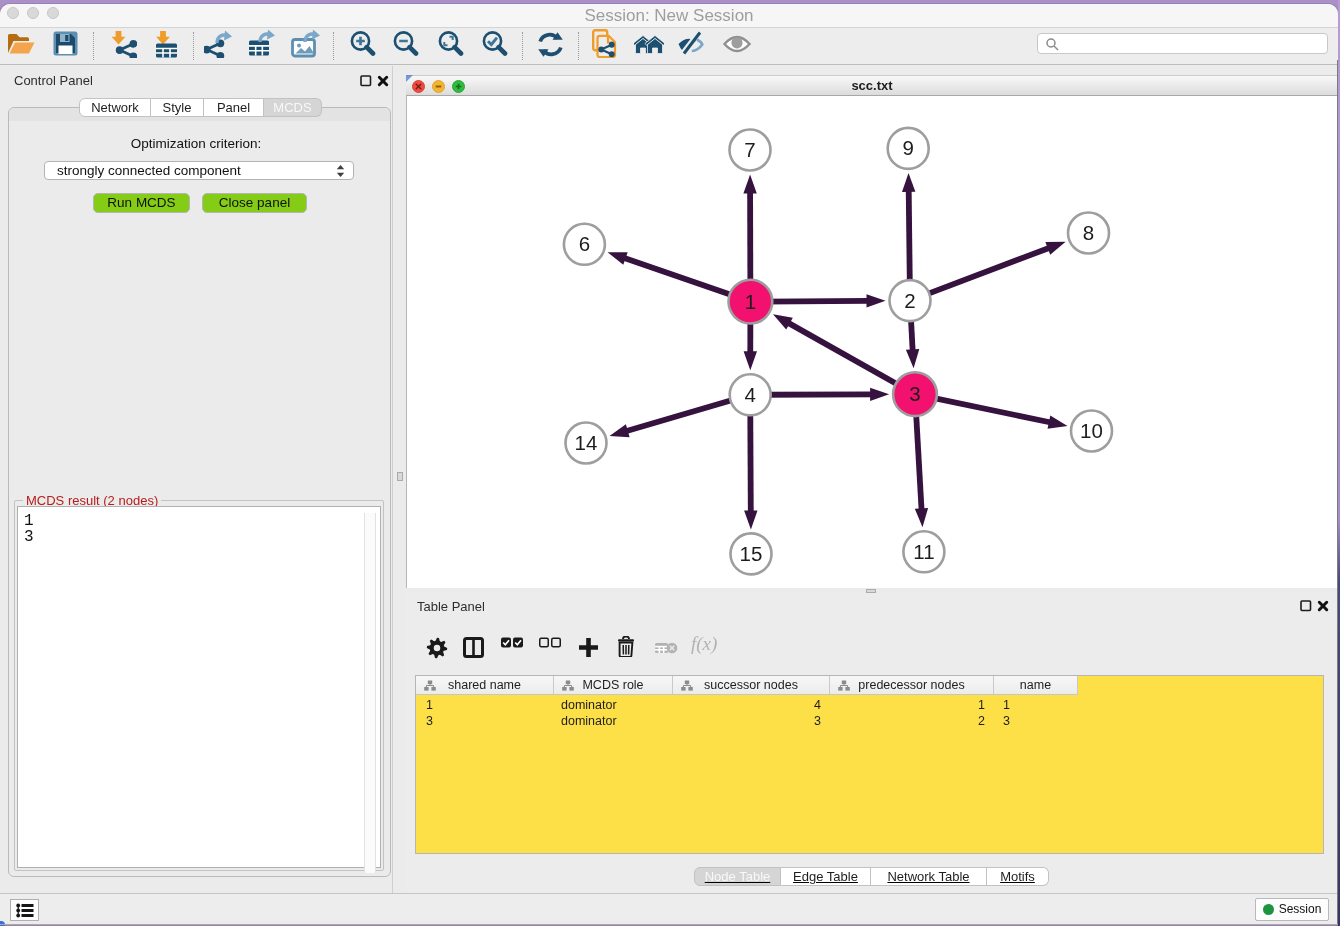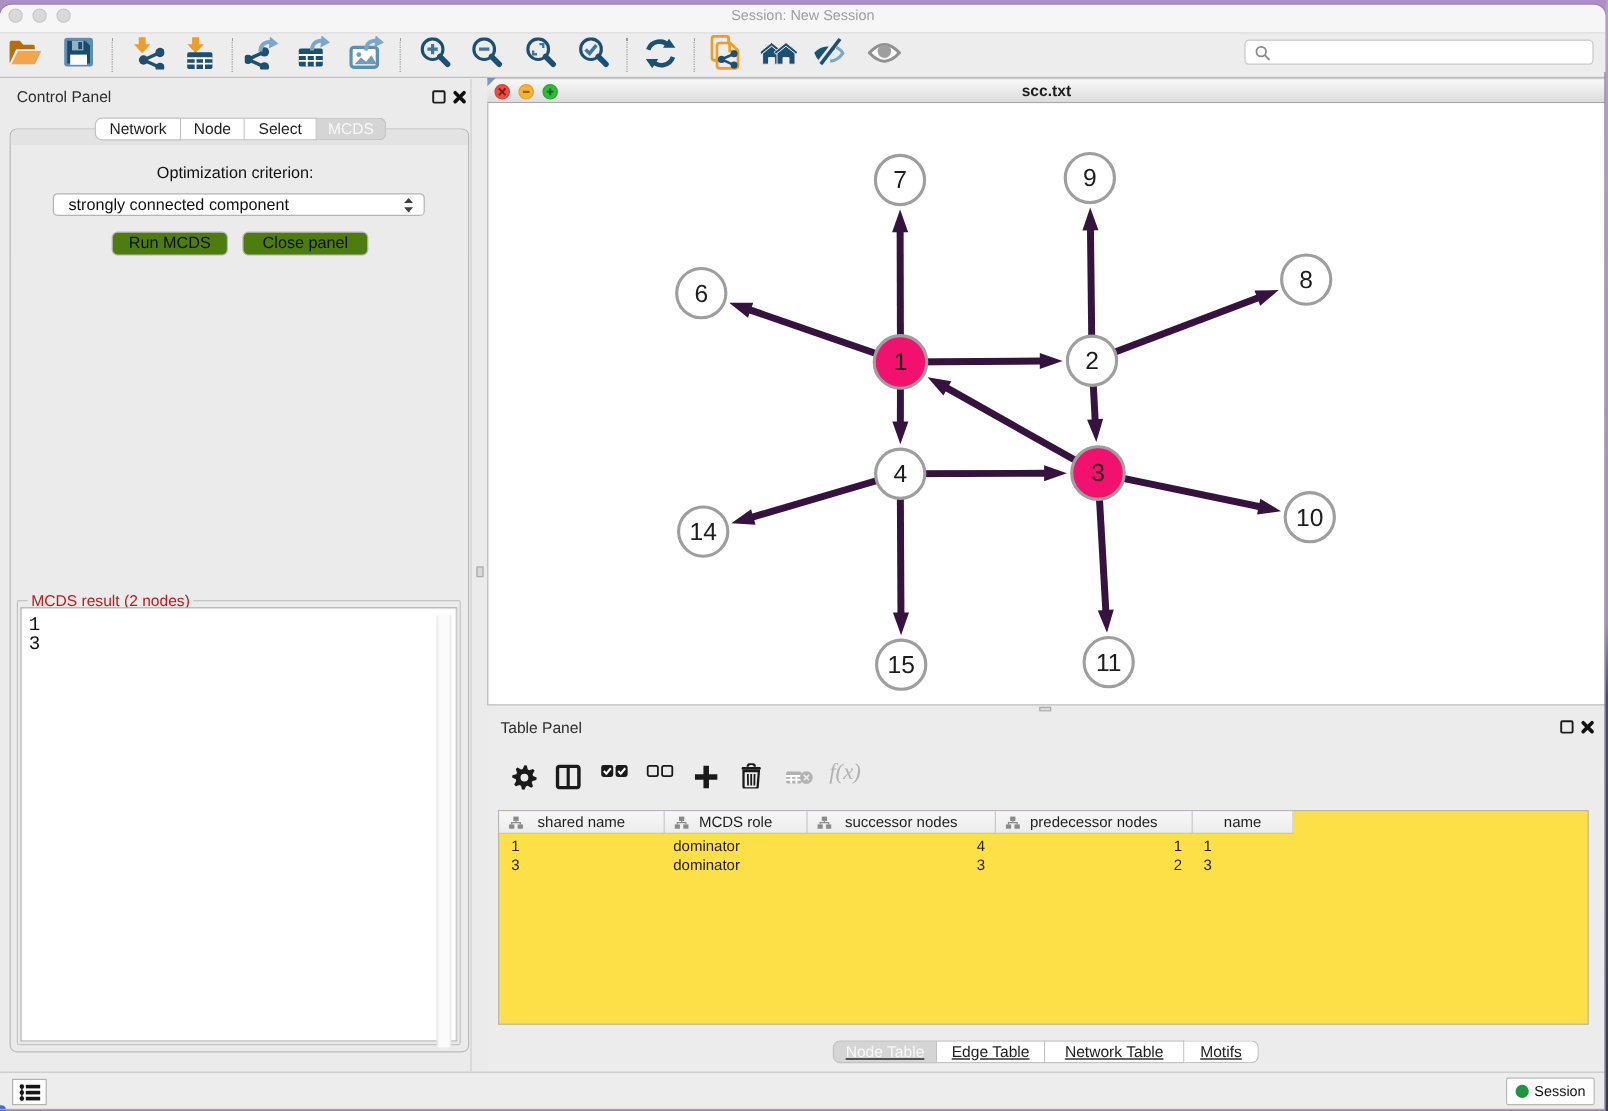--- a/index.html
+++ b/index.html
@@ -2,45 +2,45 @@
 <html><head><meta charset="utf-8">
 <style>
 *{margin:0;padding:0;box-sizing:border-box;}
 html,body{width:1340px;height:926px;overflow:hidden;}
 body{background:#ab90c8;font-family:"Liberation Sans",sans-serif;position:relative;transform:translateZ(0);opacity:0.999;}
 .abs{position:absolute;}
 .gs{display:inline-block;transform:translateZ(0);}
 #win{position:absolute;left:0;top:4px;width:1338px;height:921px;background:#ececec;border-radius:10px 10px 0 0;overflow:hidden;box-shadow:0 0 0 1px rgba(120,100,150,.35);}
 #titlebar{position:absolute;left:0;top:0;width:100%;height:24px;background:#f6f6f6;border-bottom:1px solid #d4d4d4;}
 .tl{position:absolute;top:2.6px;width:12px;height:12px;border-radius:50%;background:#d9d9d9;border:1px solid #c6c6c6;}
-#wtitle{position:absolute;top:2px;left:0;width:100%;text-align:center;font-size:12px;color:#9e9e9e;}
+#wtitle{position:absolute;top:2px;left:0;width:100%;text-align:center;font-size:17px;color:#9e9e9e;}
 #toolbar{position:absolute;left:0;top:24px;width:100%;height:37px;background:#ededed;border-bottom:1px solid #bdbdbd;}
 .sep{position:absolute;top:4px;height:28px;width:0;border-left:1px dotted #9a9a9a;}
 #searchbox{position:absolute;left:1037px;top:5px;width:291px;height:21px;background:#fff;border:1px solid #c8c8c8;border-radius:4px;}
 
 #cpanel{position:absolute;left:0;top:62px;width:392px;height:827px;background:#ebebeb;}
 #cp-title{position:absolute;left:14px;top:7px;font-size:13px;color:#2e2e2e;}
 .tabrow{position:absolute;display:flex;z-index:3;align-items:flex-end;}
 .tab{height:19px;background:#fff;border:1px solid #c2c2c2;border-left:none;font-size:13px;color:#1e1e1e;text-align:center;line-height:18px;}
 .tab.first{border-left:1px solid #c2c2c2;border-radius:6px 0 0 6px;}
 .tab.last{border-radius:0 6px 6px 0;}
 .tab.sel{background:#d5d5d5;color:#f8f8f8;}
 #cp-content{position:absolute;left:8px;top:41px;width:383px;height:770px;border:1px solid #bababa;border-radius:6px;}
 #optlabel{position:absolute;left:0;top:70px;width:100%;text-align:center;font-size:13.5px;color:#111;}
 #combo{position:absolute;left:44px;top:95px;width:310px;height:19px;background:#fff;border:1px solid #b3b3b3;border-radius:4px;font-size:13.5px;color:#111;line-height:17px;padding-left:12px;}
-.btn{position:absolute;height:20px;background:#4d7c0f;border:1px solid #b5b5b5;border-radius:5px;font-size:13.5px;color:#111;text-align:center;line-height:18px;}
+.btn{position:absolute;height:20px;background:#84cc16;border:1px solid #b5b5b5;border-radius:5px;font-size:13.5px;color:#111;text-align:center;line-height:18px;}
 #fieldset{position:absolute;left:14px;top:434px;width:370px;height:371px;border:1px solid #c3c3c3;border-radius:2px;}
 #fs-legend{position:absolute;left:8px;top:-8px;background:#ebebeb;padding:0 3px;font-size:13px;color:#b91c1c;}
 #fs-text{position:absolute;left:2px;top:5px;width:364px;height:362px;background:#fff;border:1px solid #b0b0b0;font-family:"Liberation Mono",monospace;font-size:16px;color:#111;line-height:15.8px;padding:7px 0 0 6px;}
 #fs-sb{position:absolute;right:4px;top:6px;width:12px;height:360px;background:#fbfbfb;border-left:1px solid #e2e2e2;border-right:1px solid #e2e2e2;}
 
 #vsplit{position:absolute;left:392px;top:62px;width:14px;height:827px;background:#ebebeb;border-left:1px solid #cfcfcf;}
 #vhandle{position:absolute;left:4px;top:406px;width:6px;height:9px;background:#d8d8d8;border:1px solid #ababab;}
 
-#netwin{position:absolute;left:406px;top:61px;width:932px;height:527px;}
+#netwin{position:absolute;left:406px;top:71px;width:932px;height:527px;}
 #nettitle{position:absolute;left:0;top:0;width:100%;height:21px;background:linear-gradient(#f8f8f8,#dcdcdc);border-bottom:1px solid #a8a8a8;border-top:1px solid #ccc;}
 #netname{position:absolute;top:2px;left:0;width:100%;text-align:center;font-size:13px;font-weight:600;color:#1c1c1c;}
 #netcanvas{position:absolute;left:0;top:21px;width:932px;height:502px;background:#fff;border-left:1px solid #b5b5b5;border-bottom:1px solid #a9a9a9;}
 #hsplit{position:absolute;left:406px;top:584px;width:932px;height:5px;background:#ebebeb;}
 #hhandle{position:absolute;left:460px;top:0.5px;width:10px;height:4px;background:#d8d8d8;border:1px solid #ababab;}
 
 #tpanel{position:absolute;left:406px;top:589px;width:932px;height:300px;background:#ececec;}
 #tp-title{position:absolute;left:11px;top:6px;font-size:13px;color:#2e2e2e;}
 #tbl-toolbar{position:absolute;left:9px;top:28px;width:914px;height:40px;}
 #tbl-box{position:absolute;left:9px;top:82px;width:909px;height:179px;background:#fde047;border:1px solid #b6b6b6;}
@@ -203,22 +203,22 @@
         <rect x="1" y="1" width="9.5" height="9.5" rx="1" fill="none" stroke="#1c1c1c" stroke-width="1.6"></rect>
       </svg>
       <svg class="abs" style="left:377px;top:9px;" width="12" height="12" viewBox="0 0 12 12">
         <g stroke="#111" stroke-width="3" stroke-linecap="round">
           <line x1="2.3" y1="2.3" x2="9.7" y2="9.7"></line>
           <line x1="9.7" y1="2.3" x2="2.3" y2="9.7"></line>
         </g>
       </svg>
    <div class="tabrow" style="left:79px;top:32px;">
      <div class="tab first" style="width:72px;">Network</div>
-     <div class="tab" style="width:53px;">Node</div>
-     <div class="tab" style="width:60px;">Select</div>
+     <div class="tab" style="width:53px;">Style</div>
+     <div class="tab" style="width:60px;">Panel</div>
      <div class="tab sel last" style="width:58px;">MCDS</div>
    </div>
    <div id="cp-content">
         <div style="position:absolute;left:0;top:0;width:100%;height:13px;background:#e3e3e3;border-radius:6px 6px 0 0;"></div>
       </div>
    <div id="optlabel">Optimization criterion:</div>
    <div id="combo">strongly connected component<svg class="abs" style="right:8px;top:3px;" width="9" height="12" viewBox="0 0 9 12">
           <polygon points="4.5,0 8.2,4.2 0.8,4.2" fill="#3f3f3f"></polygon>
           <polygon points="4.5,12 8.2,7.8 0.8,7.8" fill="#3f3f3f"></polygon>
         </svg></div>

